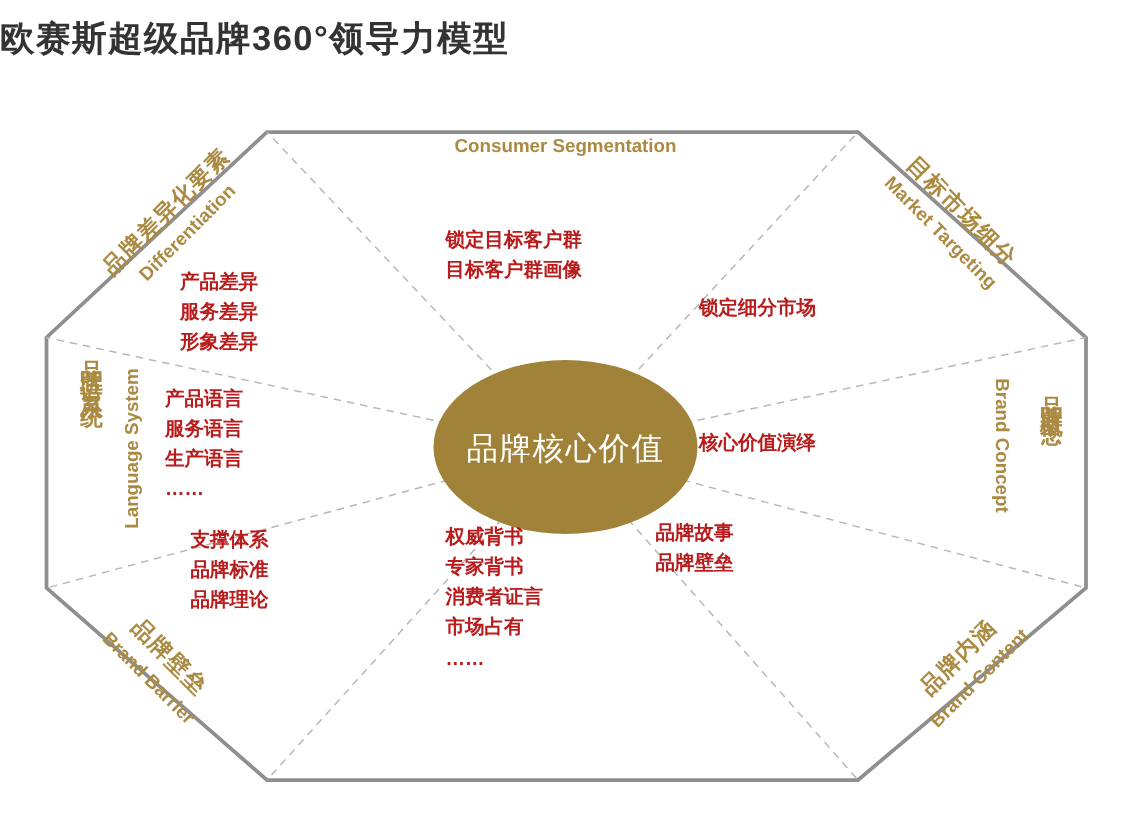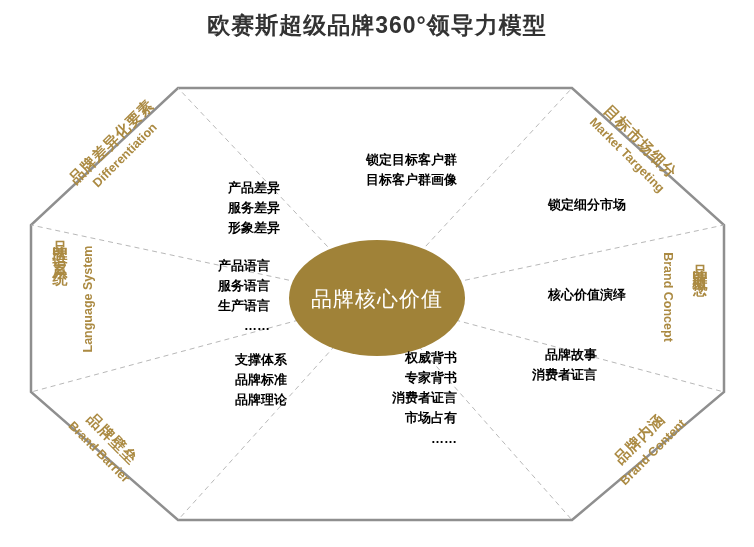--- a/index.html
+++ b/index.html
@@ -1,21 +1,21 @@
 <!DOCTYPE html>
 <html><head>
 <meta charset="utf-8">
 <style>
   html,body{margin:0;padding:0;background:#ffffff;}
   .stage{
     position:relative;width:754px;height:547px;background:#ffffff;overflow:hidden;
     font-family:"Liberation Sans","DejaVu Sans",sans-serif;
   }
   .title{
-    position:absolute;left:0;top:10px;width:754px;text-align:center;
+    position:absolute;left:0;top:10px;width:754px;text-align:left;
     font-size:23px;font-weight:bold;color:#333333;letter-spacing:1px;
   }
   svg.diagram{position:absolute;left:0;top:0;}
   .gold{color:#ab8a42;}
   .label-zh{font-size:15px;font-weight:bold;letter-spacing:1px;}
   .label-en{font-size:12.5px;font-weight:bold;margin-top:2px;}
   .hlabel{position:absolute;width:300px;text-align:center;}
   .diag{position:absolute;width:170px;text-align:center;line-height:1.25;}
   .rot-m45{transform:rotate(-45deg);}
   .rot-p45{transform:rotate(45deg);}
@@ -23,22 +23,22 @@
     position:absolute;writing-mode:vertical-rl;text-orientation:upright;
     font-size:15px;font-weight:bold;letter-spacing:6px;color:#ab8a42;
   }
   .rot-en{
     position:absolute;width:140px;text-align:center;
     font-size:12.5px;font-weight:bold;color:#ab8a42;
   }
   .rot-en.left{transform:rotate(-90deg);}
   .rot-en.right{transform:rotate(90deg);}
   .items{
-    position:absolute;width:160px;text-align:right;white-space:pre-line;
-    font-size:13px;font-weight:bold;color:#000000;line-height:1.55;
+    position:absolute;width:160px;text-align:left;white-space:pre-line;
+    font-size:13px;font-weight:bold;color:#b91c1c;line-height:1.55;
   }
   .center-label{
     position:absolute;left:277px;top:285px;width:200px;text-align:center;
     font-size:21px;font-weight:normal;color:#ffffff;letter-spacing:1px;
   }
 </style>
 </head>
 <body>
 
 <div class="stage">
@@ -59,20 +59,21 @@
       <line x1="377" y1="299" x2="31" y2="392" stroke="#b8b8b8"></line>
       <line x1="377" y1="299" x2="31" y2="225" stroke="#b8b8b8"></line>
     </g>
 
     <ellipse cx="377" cy="298" rx="88" ry="58" fill="#a08238"></ellipse>
   </svg>
 
   <div class="center-label">品牌核心价值</div>
 
   <div class="hlabel gold" style="left:227px;top:88px;">
+    <div class="label-en">Consumer Segmentation</div>
   </div>
 
 
   <div class="diag gold rot-m45" style="left:33px;top:130px;">
     <div class="label-zh">品牌差异化要素</div>
     <div class="label-en">Differentiation</div>
   </div>
 
   <div class="diag gold rot-p45" style="left:549px;top:130px;">
     <div class="label-zh">目标市场细分</div>
@@ -93,21 +94,21 @@
   <div class="rot-en left" style="left:18px;top:292px;">Language System</div>
 
   <div class="vert-zh" style="left:690px;top:252px;">品牌概念</div>
   <div class="rot-en right" style="left:598px;top:290px;">Brand Concept</div>
 
   <div class="items" style="left:297px;top:150px;">锁定目标客户群
 目标客户群画像</div>
   <div class="items" style="left:466px;top:195px;">锁定细分市场</div>
   <div class="items" style="left:466px;top:285px;">核心价值演绎</div>
   <div class="items" style="left:437px;top:345px;">品牌故事
-消费者证言</div>
+品牌壁垒</div>
   <div class="items" style="left:297px;top:348px;">权威背书
 专家背书
 消费者证言
 市场占有
 ……</div>
   <div class="items" style="left:127px;top:350px;">支撑体系
 品牌标准
 品牌理论</div>
   <div class="items" style="left:110px;top:256px;">产品语言
 服务语言

